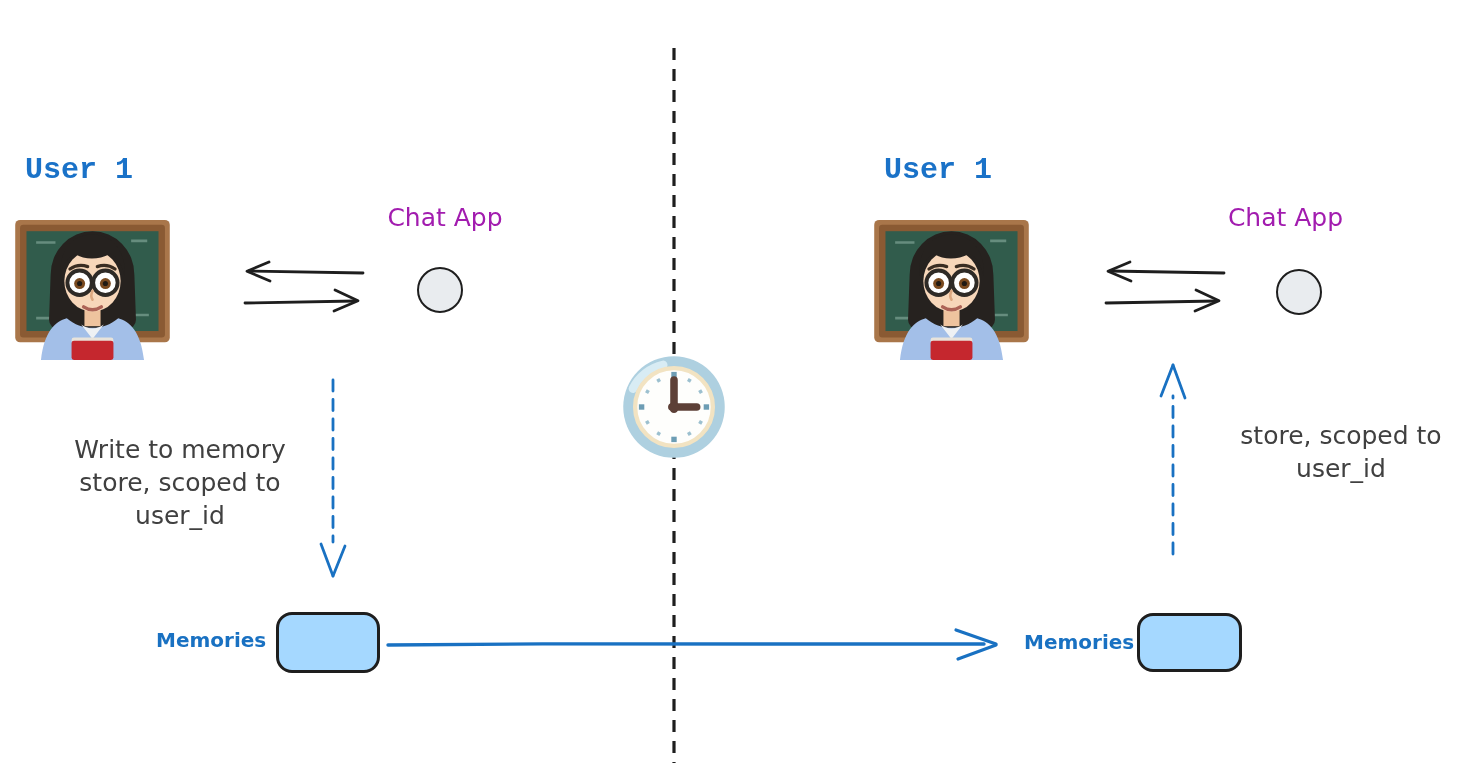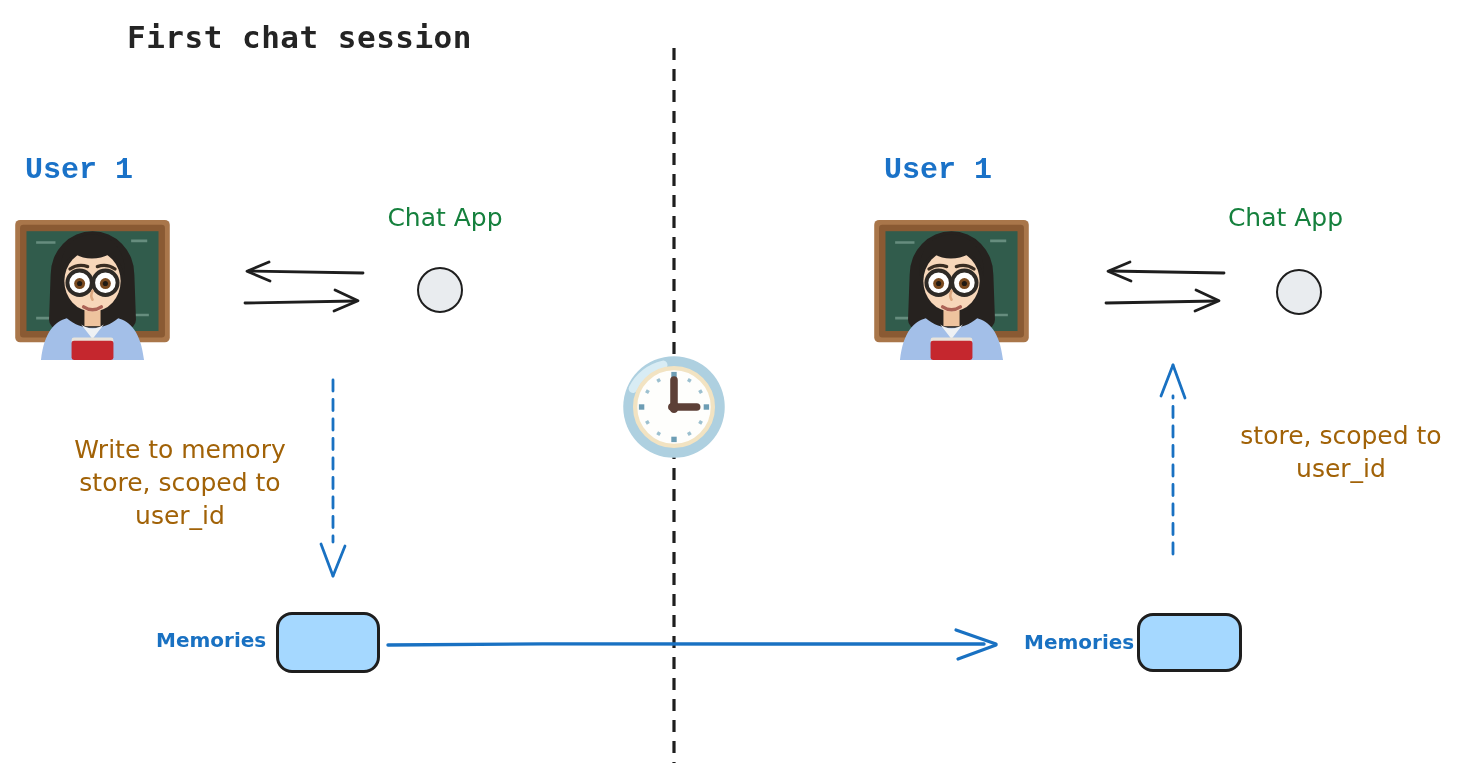--- a/index.html
+++ b/index.html
@@ -26,29 +26,29 @@
   .user-label {
     font-family: Liberation Mono, monospace;
     font-weight: bold;
     font-size: 30px;
     color: #1a72c8;
     white-space: nowrap;
   }
   .hand { font-family: "DejaVu Sans", sans-serif; }
   .app-label {
     font-size: 25px;
-    color: #15803d;
+    color: #a21caf;
     text-align: center;
     white-space: nowrap;
     font-weight: 500;
   }
   .annotation {
     font-size: 25px;
     line-height: 33px;
-    color: #a16207;
+    color: #404040;
     text-align: center;
     font-weight: 500;
   }
   .memories-label {
     font-size: 20px;
     color: #1971c2;
     text-align: center;
     white-space: nowrap;
     font-weight: 700;
   }
@@ -176,21 +176,20 @@
     </symbol>
   </defs>
 </svg>
 
 <div class="canvas">
 
   <svg class="abs divider" viewBox="0 0 20 737">
     <line x1="10" y1="8" x2="10" y2="723" stroke="#1e1e1e" stroke-width="3.2" stroke-dasharray="12 9"></line>
   </svg>
 
-  <div class="abs session-title title-first">First chat session</div>
 
   <div class="abs user-label user-label-left">User 1</div>
 
   <svg class="abs emoji-left">
       <use href="#sym-teacher"></use>
     </svg>
 
   <div class="abs hand app-label app-label-left">Chat App</div>
   <div class="abs app-circle circle-left"></div>
 

